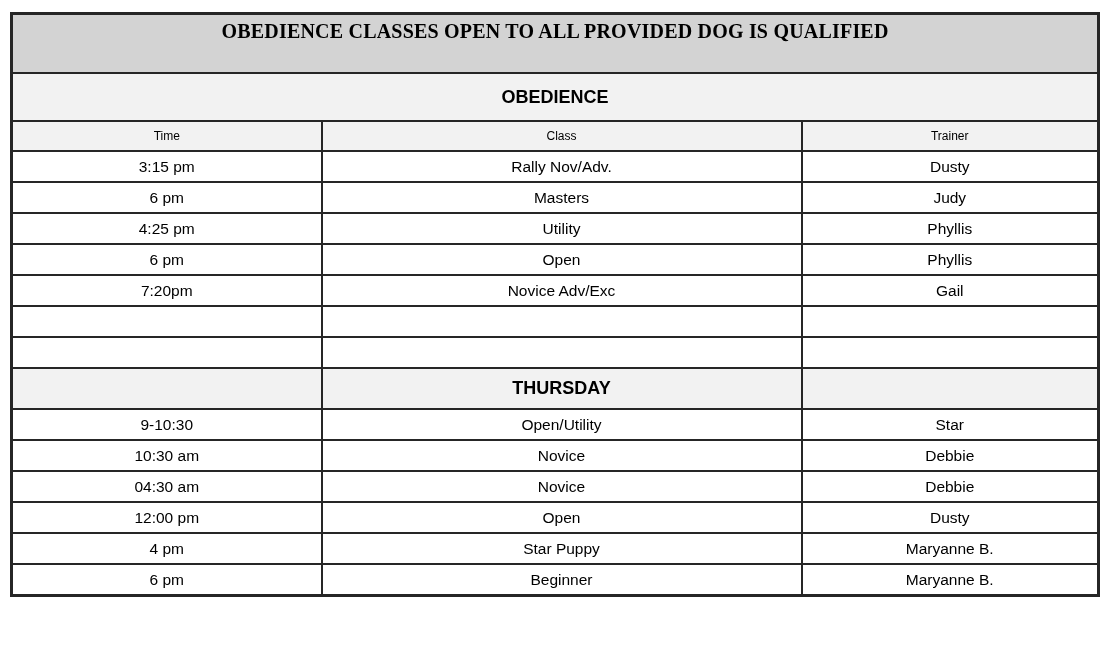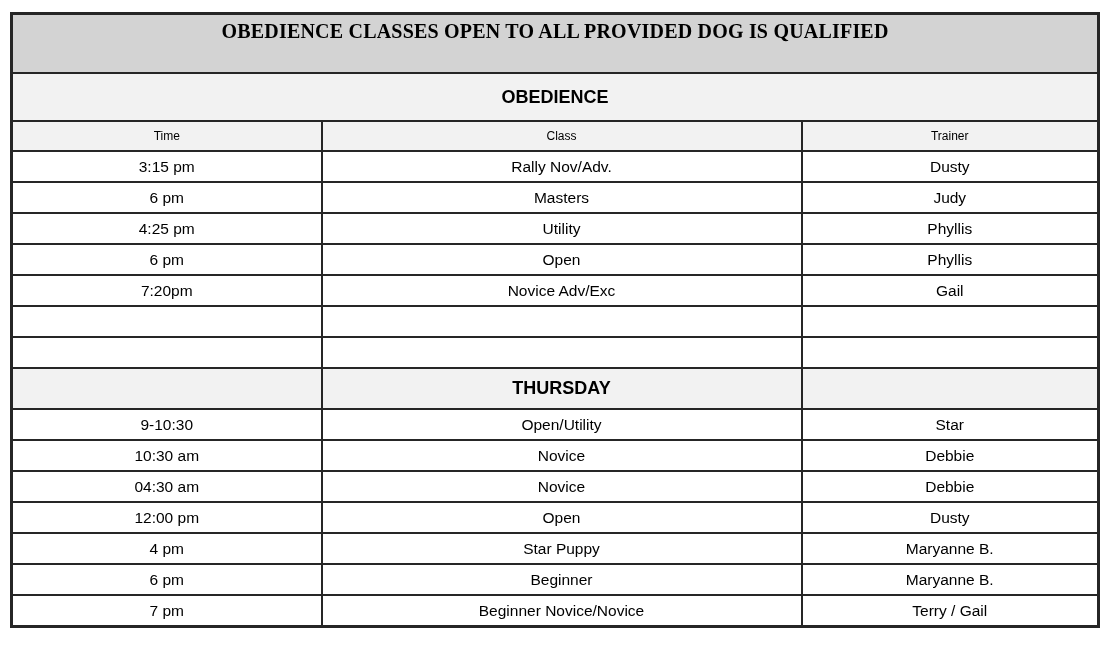--- a/index.html
+++ b/index.html
@@ -164,20 +164,15 @@
         <tr>
           <td>4 pm</td>
           <td>Star Puppy</td>
           <td>Maryanne B.</td>
         </tr>
         <tr>
           <td>6 pm</td>
           <td>Beginner</td>
           <td>Maryanne B.</td>
         </tr>
-        <tr>
-          <td>7 pm</td>
-          <td>Beginner Novice/Novice</td>
-          <td>Terry / Gail</td>
-        </tr>
       </tbody>
   </table>
 </div>
 
 </body></html>

